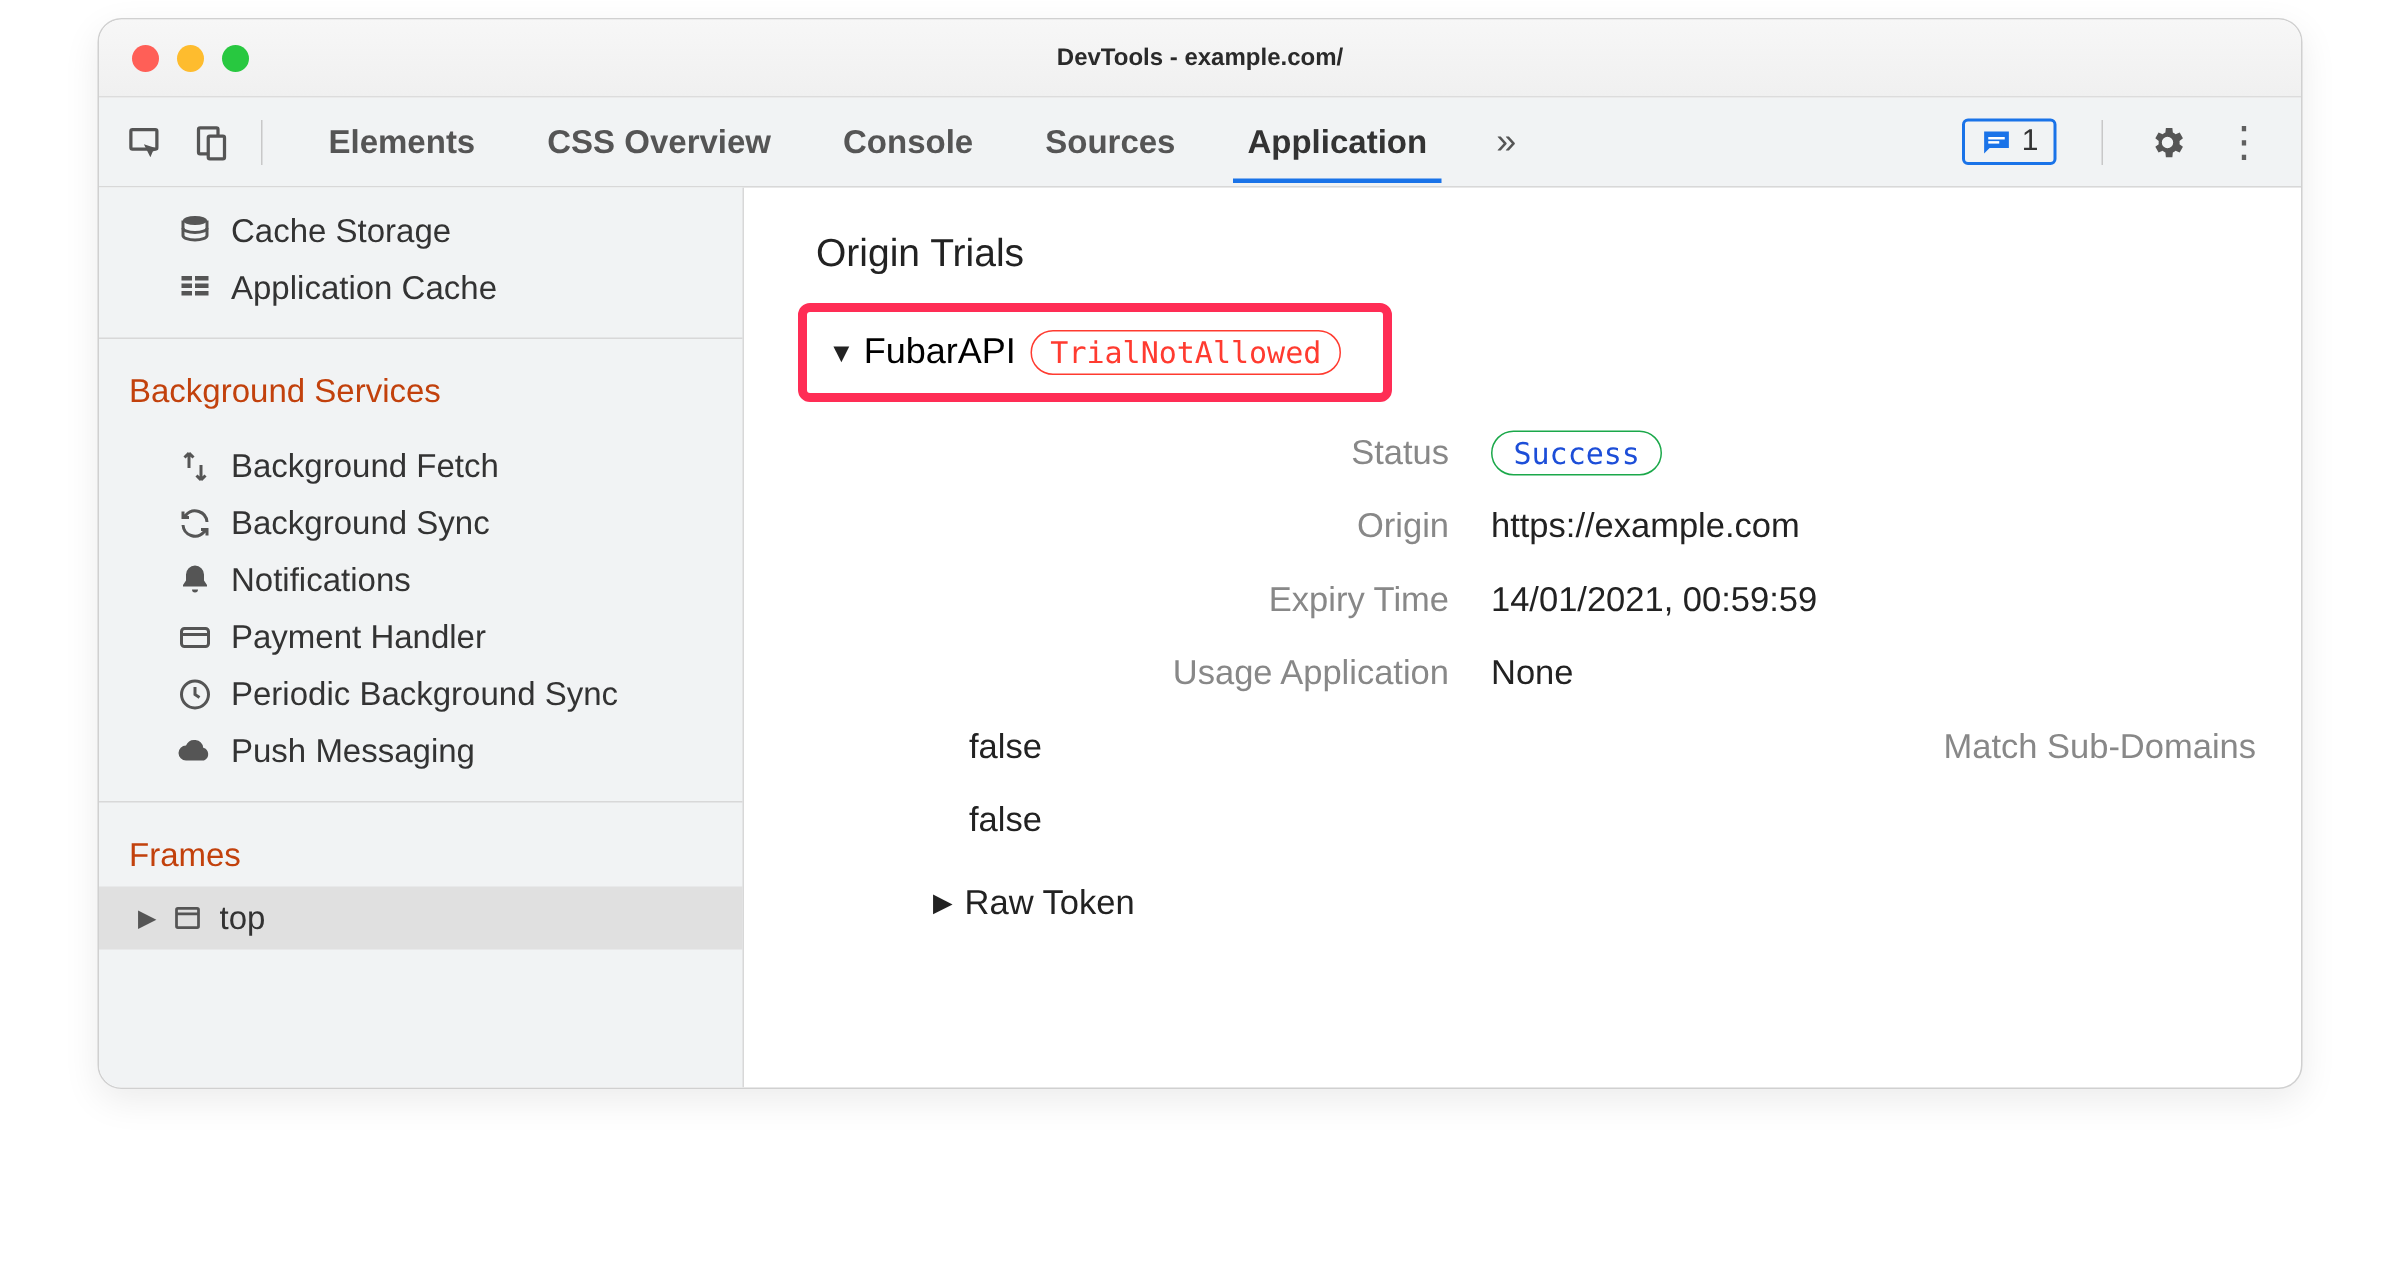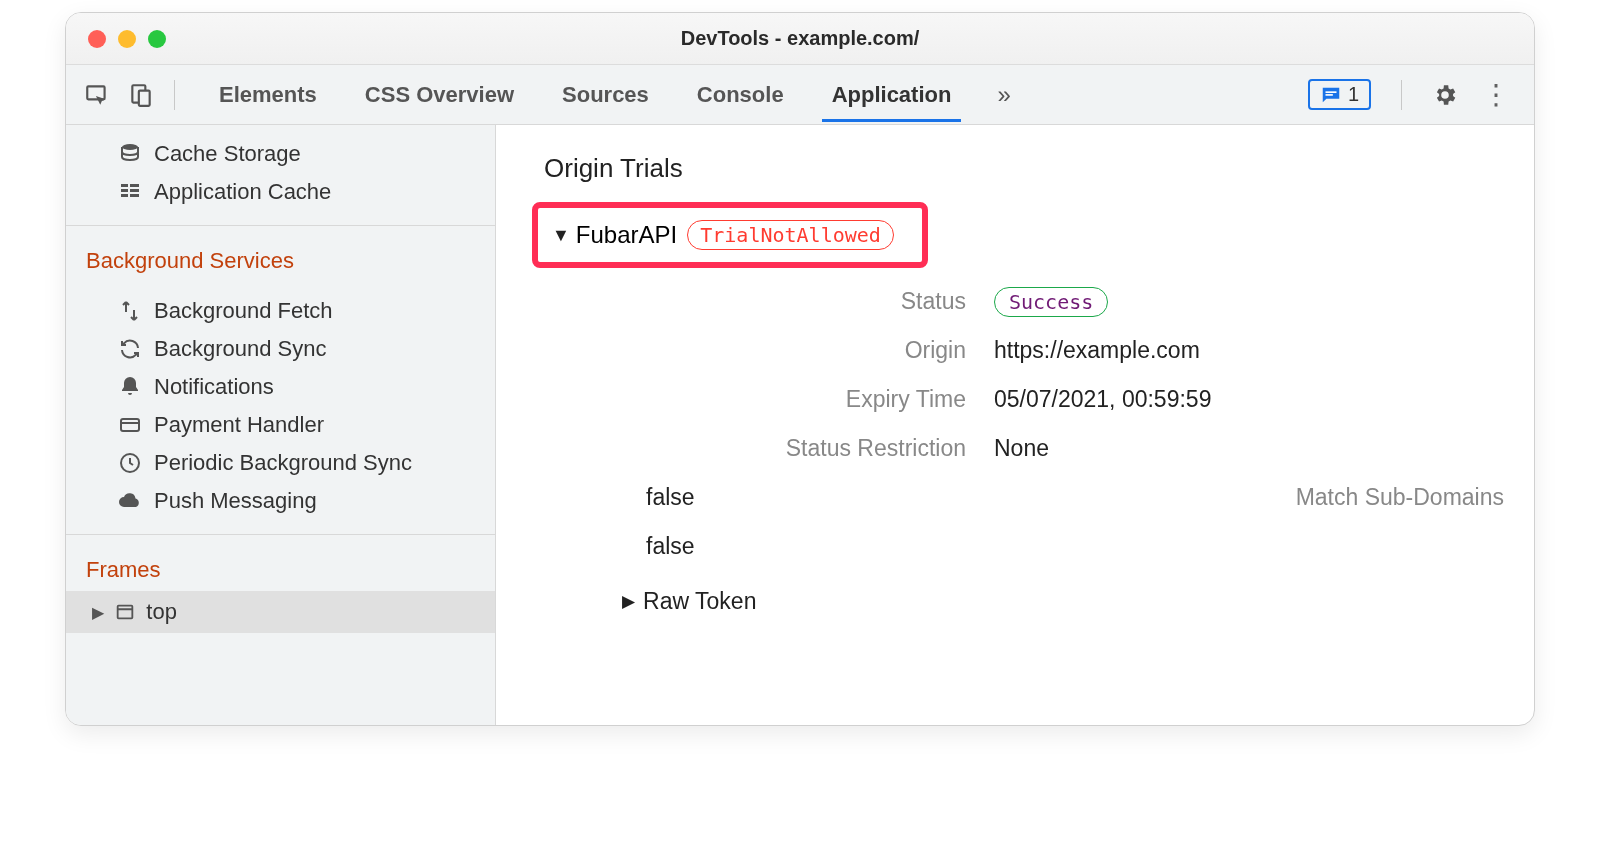--- a/index.html
+++ b/index.html
@@ -29,21 +29,21 @@
     align-items: center;
     position: relative;
   }
   .traffic { display:flex; gap:12px; padding-left:22px; }
   .dot { width:18px; height:18px; border-radius:50%; }
   .dot.red { background:#ff5f57; }
   .dot.yellow { background:#febc2e; }
   .dot.green { background:#28c840; }
   .title {
     position:absolute; left:0; right:0; text-align:center;
-    font-size:20px; font-weight:600; color:#2a2a2a; pointer-events:none;
+    font-size:16px; font-weight:600; color:#2a2a2a; pointer-events:none;
   }
   .toolbar {
     height:60px; background:#f1f3f4; border-bottom:1px solid #d8d8d8;
     display:flex; align-items:center; padding:0 18px; gap:8px;
     font-size:22px; color:#555;
   }
   .toolbar .vdiv { width:1px; height:30px; background:#c8c8c8; margin:0 12px; }
   .tabs { display:flex; align-items:center; gap:28px; margin-left:14px; }
   .tab { padding:14px 10px; cursor:pointer; color:#555;font-weight:bold; }
   .tab.active { color:#333; border-bottom:3px solid #1a73e8; padding-bottom:11px; }
@@ -84,21 +84,21 @@
     margin-left:6px; margin-bottom:20px;
   }
   .trial-row { display:flex; align-items:center; gap:6px; font-size:24px; cursor:pointer; }
   .trial-row .tri { font-size:18px; color:#222; }
   .badge-red {
     border:1.5px solid #ff3b30; color:#ff3b30; border-radius:999px;
     padding:2px 12px; font-family:ui-monospace,Menlo,monospace; font-size:20px;
     margin-left:4px;
   }
   .badge-green {
-    border:1.5px solid #1ba84a; color:#701a75; border-radius:999px;
+    border:1.5px solid #1ba84a; color:#1d4ed8; border-radius:999px;
     padding:2px 14px; font-family:ui-monospace,Menlo,monospace; font-size:20px;
   }
   .kv-grid {
     display:grid; grid-template-columns: 320px auto; row-gap:22px; column-gap:28px;
     margin-left:120px; font-size:23px; align-items:center;
   }
   .kv-key { text-align:right; color:#888; }
   .kv-val { color:#222; }
   .raw-token {
     display:flex; align-items:center; gap:8px; font-size:23px; color:#222;
@@ -133,22 +133,22 @@
     <div class="icon-btn" style="margin-left:10px;">
       <svg viewBox="0 0 24 24" fill="none" stroke="currentColor" stroke-width="2">
           <rect x="4" y="3" width="12" height="16" rx="1"></rect>
           <rect x="10" y="8" width="10" height="14" rx="1" fill="#f1f3f4"></rect>
         </svg>
     </div>
     <div class="vdiv"></div>
     <div class="tabs">
       <div class="tab">Elements</div>
       <div class="tab">CSS Overview</div>
+      <div class="tab">Console</div>
       <div class="tab">Sources</div>
-      <div class="tab">Console</div>
       <div class="tab active">Application</div>
       <div class="more-tabs">»</div>
     </div>
     <div class="toolbar-right">
       <div class="issues-badge">
         <svg viewBox="0 0 24 24">
             <path fill="#1a73e8" d="M3 4h18v12H7l-4 4z"></path>
             <rect x="6" y="8" width="12" height="1.8" fill="#fff"></rect>
             <rect x="6" y="11" width="8" height="1.8" fill="#fff"></rect>
           </svg>
@@ -257,23 +257,23 @@
       <div class="kv-grid">
         <div class="kv-key">Status</div>
         <div class="kv-val">
           <span class="badge-green">Success</span>
         </div>
 
         <div class="kv-key">Origin</div>
         <div class="kv-val">https://example.com</div>
 
         <div class="kv-key">Expiry Time</div>
-        <div class="kv-val">05/07/2021, 00:59:59</div>
-
-        <div class="kv-key">Status Restriction</div>
+        <div class="kv-val">14/01/2021, 00:59:59</div>
+
+        <div class="kv-key">Usage Application</div>
         <div class="kv-val">None</div>
 
         <div class="kv-val">false</div>
 
         <div class="kv-key">Match Sub-Domains</div>
         <div class="kv-val">false</div>
       </div>
 
       <div class="raw-token">
         <span class="tri">▶</span>

